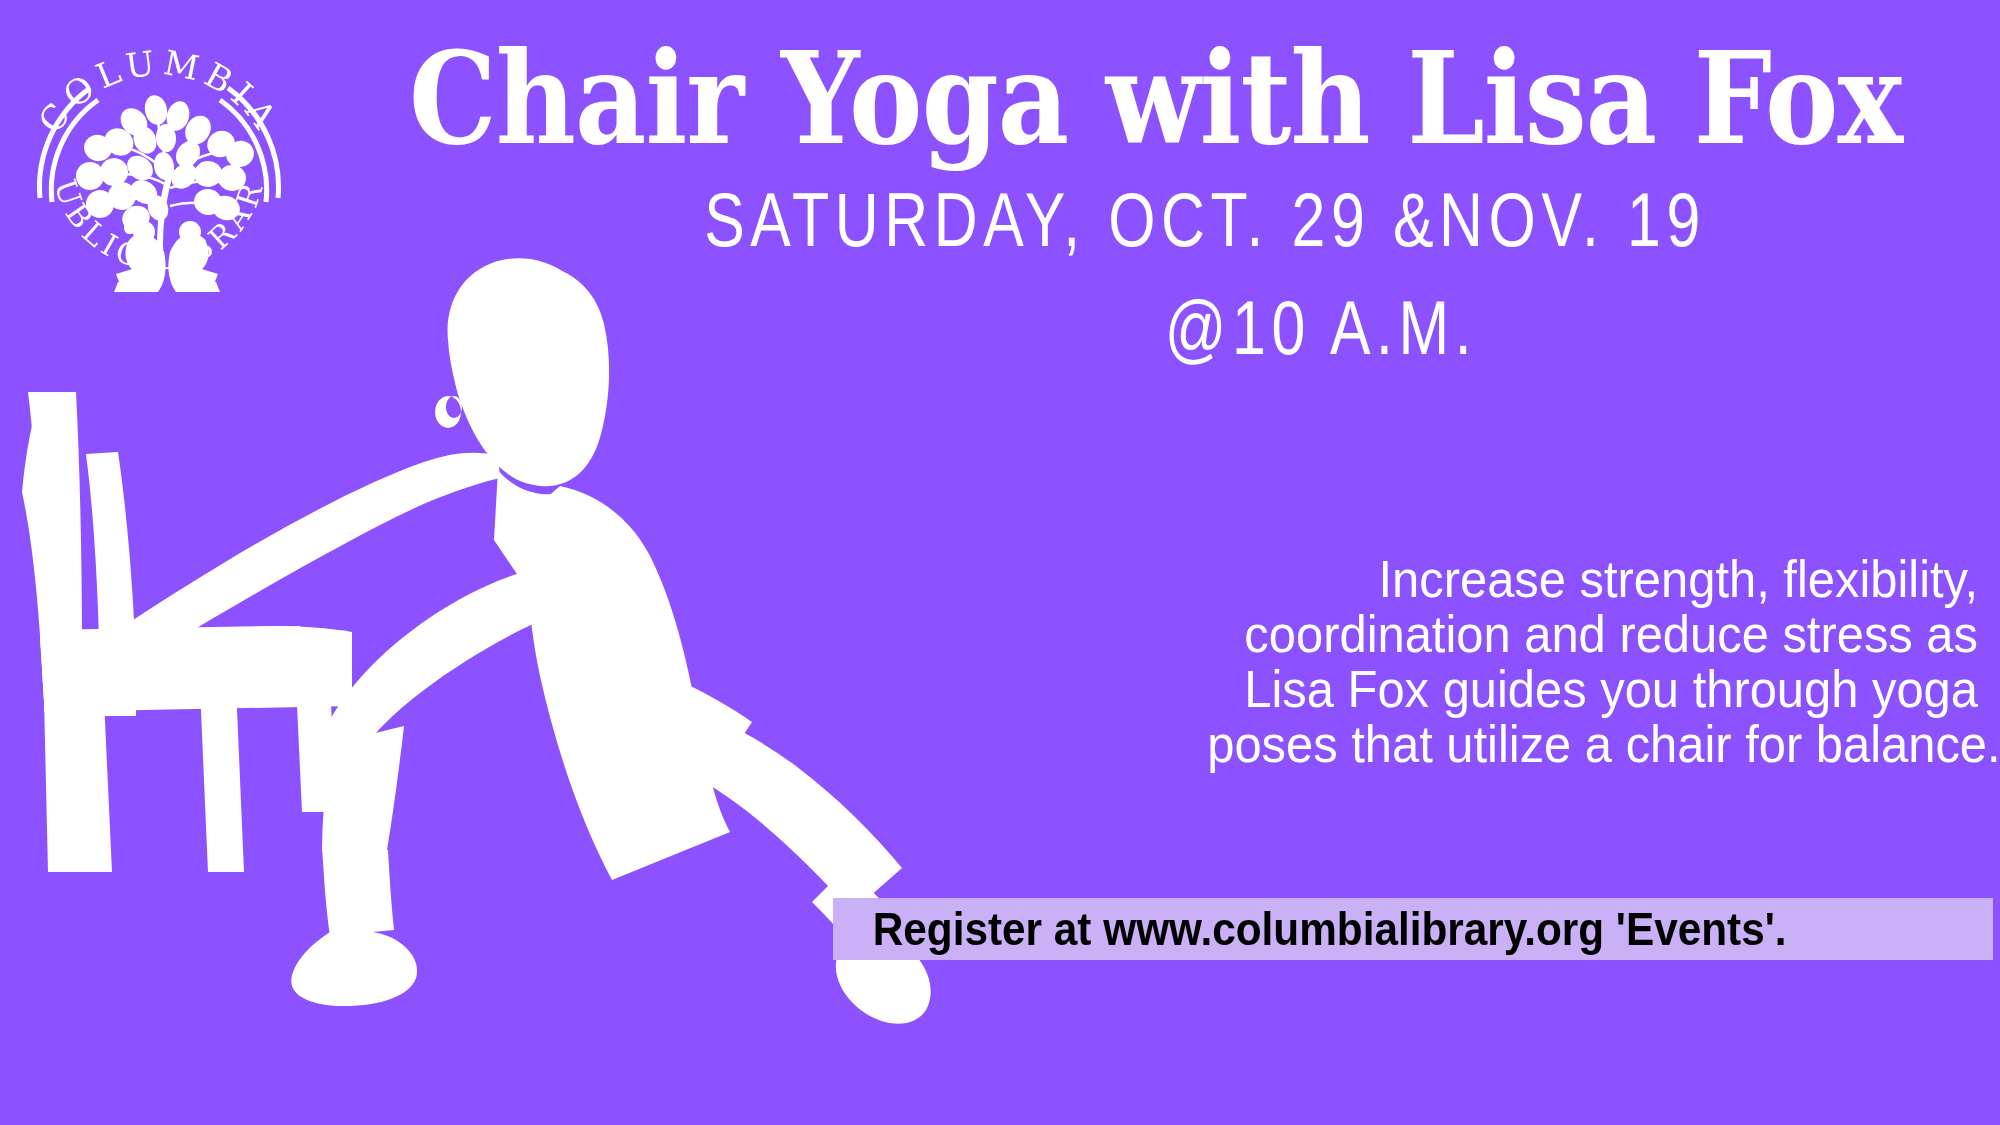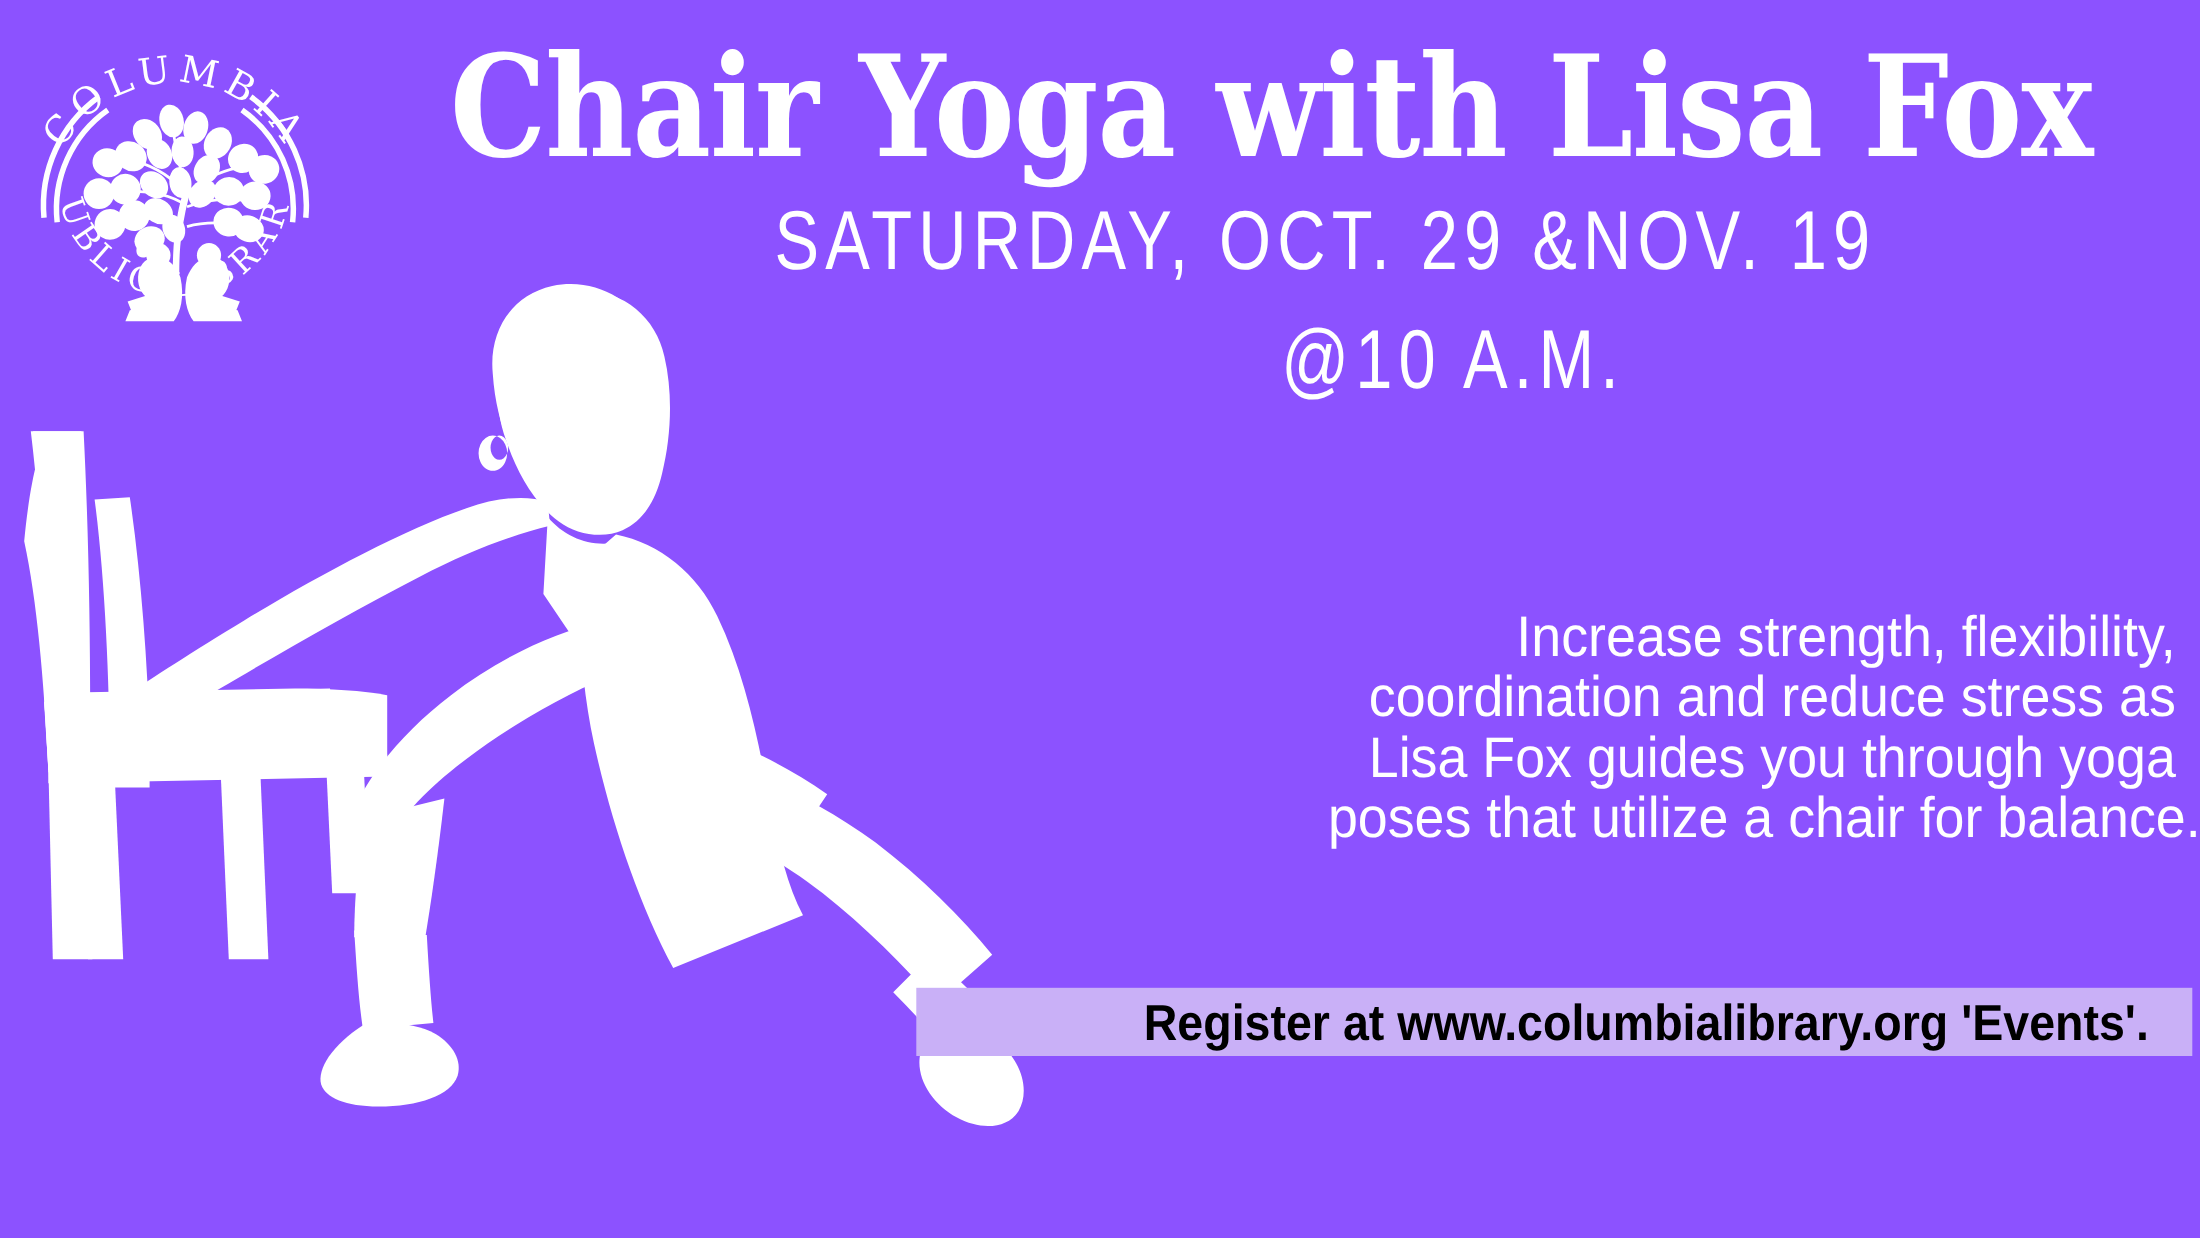--- a/index.html
+++ b/index.html
@@ -70,21 +70,21 @@
     line-height:1.06;
     color:#ffffff;
     transform:scaleX(0.94);
     transform-origin:100% 50%;
   }
   #desc .ln{display:block;white-space:nowrap;}
 
   #register{
     position:absolute;left:833px;top:898px;width:1160px;height:62px;
     background:#c9b0f7;
-    display:flex;align-items:center;justify-content:flex-end;
+    display:flex;align-items:center;justify-content:flex-start;
   }
   #register-text{
     font-family:"Liberation Sans",sans-serif;
     font-weight:700;
     font-size:46px;
     line-height:1;
     color:#000000;
     white-space:nowrap;
     transform:scaleX(0.92);
     transform-origin:50% 50%;

